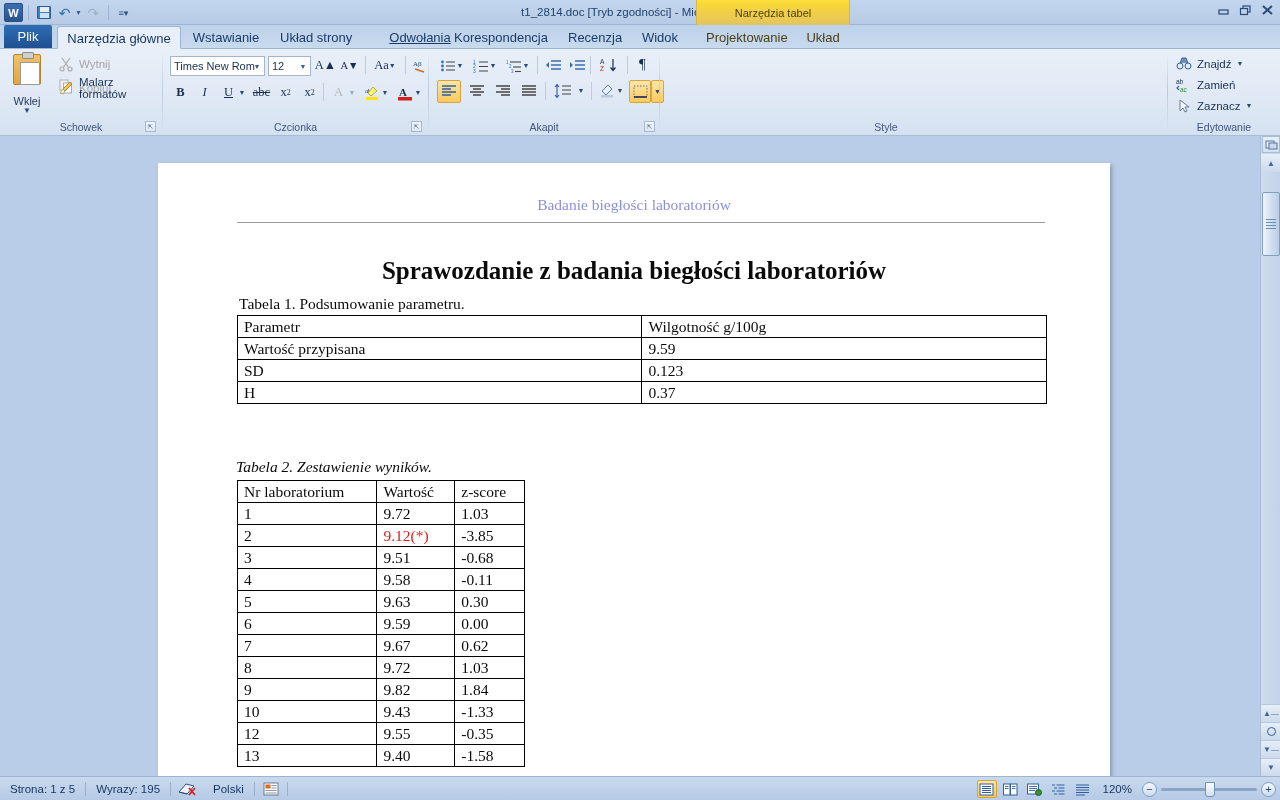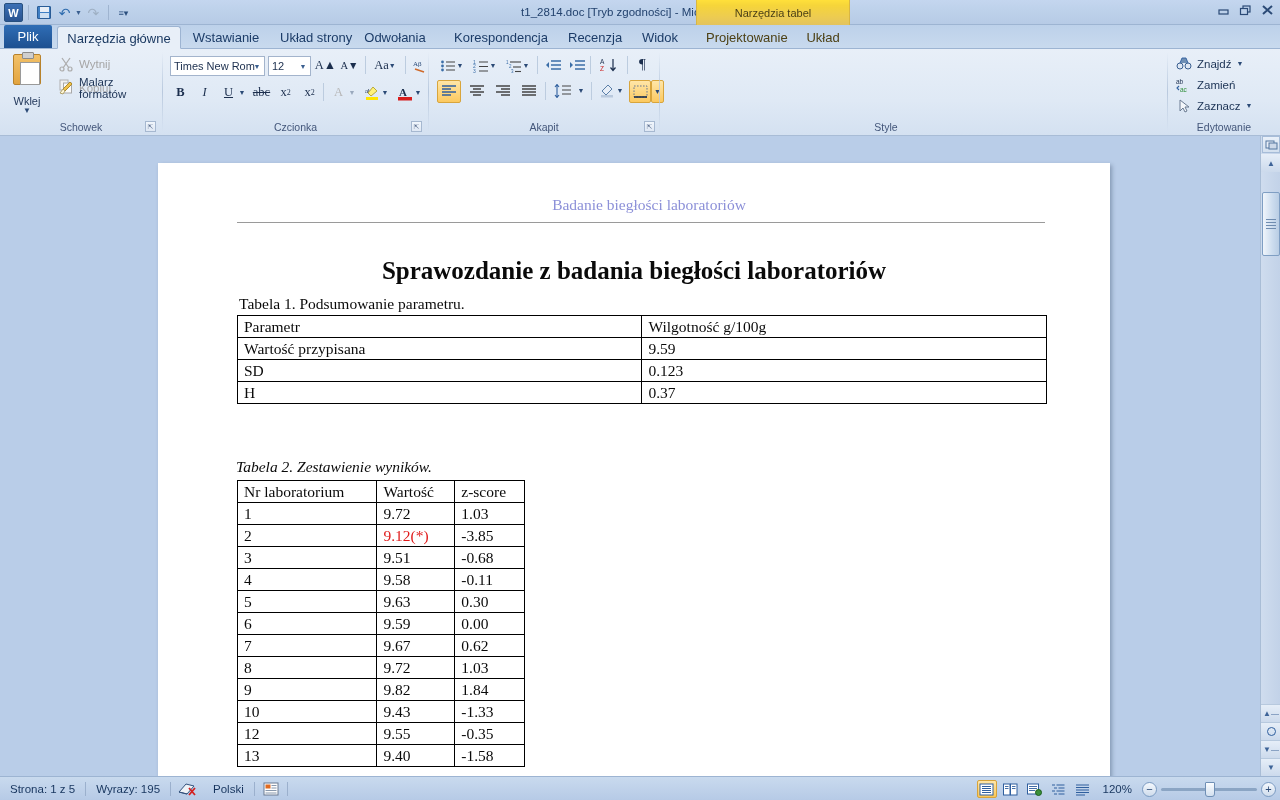--- a/index.html
+++ b/index.html
@@ -150,21 +150,21 @@
   
   .docarea {
     position: absolute; top: 136px; left: 0; width: 1280px; height: 640px;
     background: #b9cde8;
   }
   .page {
     position: absolute; left: 158px; top: 27px; width: 952px; height: 630px;
     background: #fff; box-shadow: 2px 2px 4px rgba(40,60,90,.35);
   }
   .hdr-text {
-    position: absolute; top: 33px; left: 15px; width: 952px; text-align: center;
+    position: absolute; top: 33px; left: 0; width: 952px; text-align: center;
     font-family: "Liberation Serif", serif; font-size: 15.5px; color: #8c90d8;
   }
   .hdr-rule { position: absolute; top: 59px; left: 79px; width: 808px; height: 1px; background: #9a9a9a; }
   .doc-title {
     position: absolute; top: 94px; left: 0; width: 952px; text-align: center;
     font-family: "Liberation Serif", serif; font-size: 25px; font-weight: bold; color: #0a0a0a;
   }
   .cap {
     position: absolute; font-family: "Liberation Serif", serif; font-size: 15.5px; color: #0a0a0a;
   }
@@ -274,21 +274,21 @@
           </svg>
       </div>
     </div>
   </div>
 
   <div class="tabstrip">
     <div class="tab file" style="left:4px;   width:48px;">Plik</div>
     <div class="tab active" style="left:57px;  width:124px;">Narzędzia główne</div>
     <div class="tab" style="left:183px; width:86px;">Wstawianie</div>
     <div class="tab" style="left:271px; width:90px;">Układ strony</div>
-    <div class="tab" style="left:355px; width:80px;">Odwołania</div>
+    <div class="tab" style="left:380px; width:80px;text-decoration:underline;">Odwołania</div>
     <div class="tab" style="left:445px; width:112px;">Korespondencja</div>
     <div class="tab" style="left:559px; width:70px;">Recenzja</div>
     <div class="tab" style="left:631px; width:58px;">Widok</div>
     <div class="tab ctx" style="left:697px; width:94px;">Projektowanie</div>
     <div class="tab ctx" style="left:795px; width:56px;">Układ</div>
   </div>
 
   <div class="ribbon">
 
     <div class="grp" style="left:0; width:162px;">

